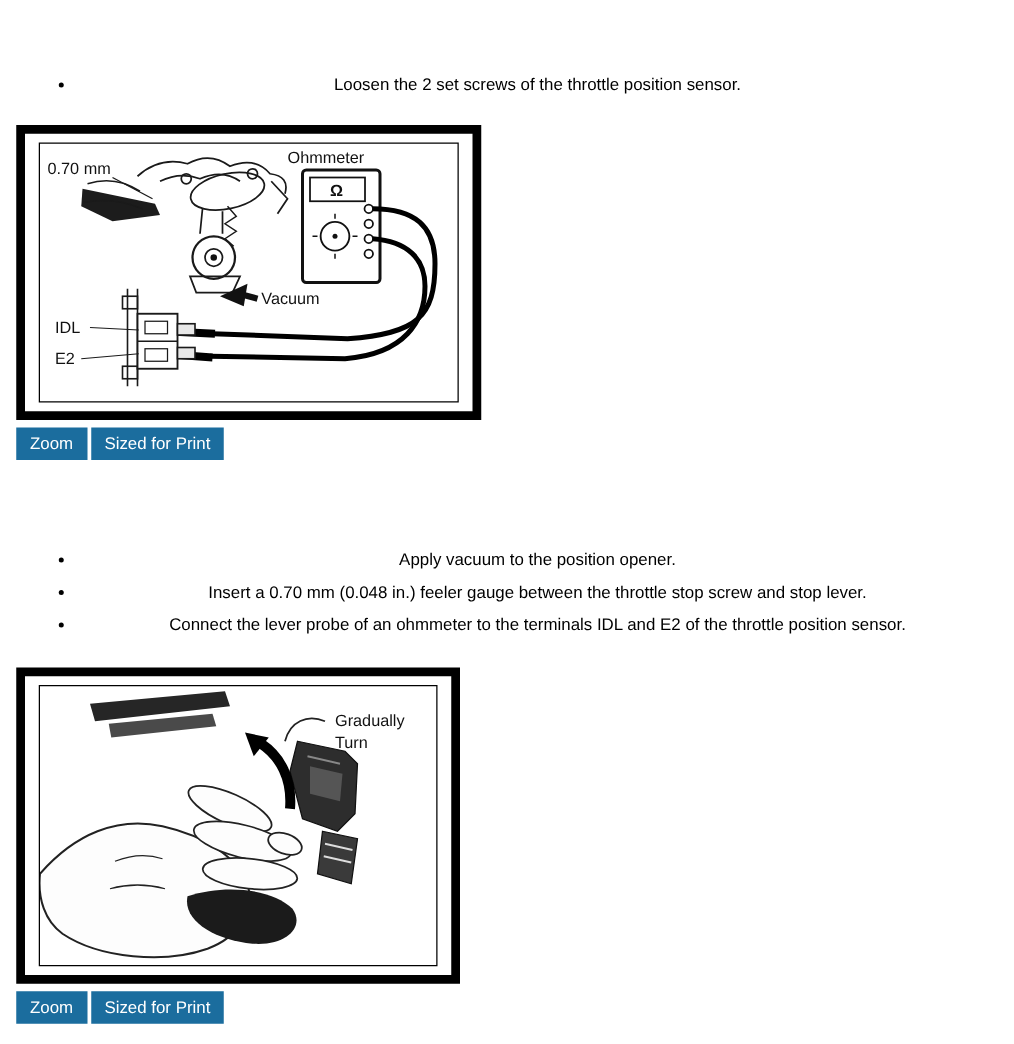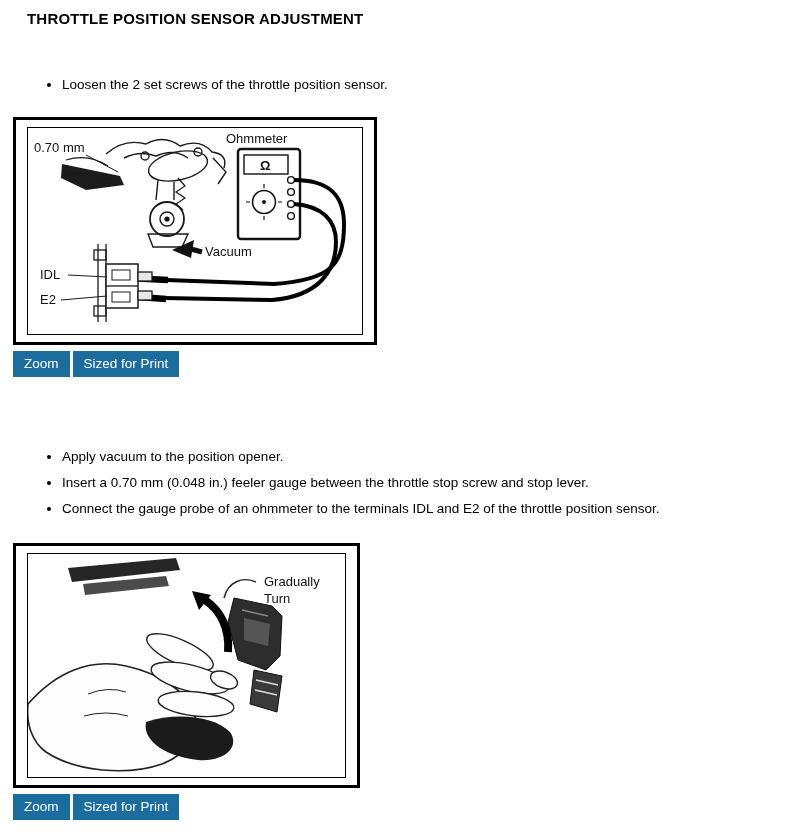--- a/index.html
+++ b/index.html
@@ -8,50 +8,49 @@
     font-family: "Liberation Sans", sans-serif;
     color: #000;
   }
   .page { padding: 10px 13px 0 13px; }
 
   .title {
     font-size: 15px; font-weight: bold; margin: 0 0 0 14px;
     letter-spacing: 0.2px; color: #000;
   }
 
-  ul.bullets { margin: 0; padding-left: 49px; list-style: disc; }
+  ul.bullets { margin: 0; padding-left: 49px; list-style: disc; text-align: center; }
   ul.bullets li {
     font-size: 13.5px; line-height: 16px; margin-bottom: 10px; color: #000;
   }
   ul.bullets-1 { margin-top: 50px; margin-bottom: 24px; }
   ul.bullets-2 { margin-top: 72px; margin-bottom: 26px; }
 
   .figure {
-    border: 3px solid #000000; background: #fff;
+    border: 7px solid #000000; background: #fff;
     padding: 7px 11px; width: fit-content; margin-top: 16px;
   }
   .figure svg { display: block; border: 1px solid #000; background: #fff; }
   svg text { font-family: "Liberation Sans", sans-serif; fill: #111; }
 
   .button-row { display: flex; gap: 3px; margin-top: 6px; }
   .btn {
     background: var(--btn-bg, #1b6d9e);
     color: var(--btn-fg, #ffffff);
     border: 0; border-radius: 0;
     font-family: "Liberation Sans", sans-serif;
     font-size: 13.5px; padding: 5px 11px 6px 11px;
     cursor: pointer; line-height: 15px;
   }
 </style>
 </head>
 <body>
 
 <div class="page">
 
-  <h1 class="title">THROTTLE POSITION SENSOR ADJUSTMENT</h1>
 
   <ul class="bullets bullets-1">
     <li>Loosen the 2 set screws of the throttle position sensor.</li>
   </ul>
 
   <div class="figure">
     <svg width="334" height="206" viewBox="0 0 334 206">
 
       <g stroke="#1a1a1a" fill="none" stroke-width="1.4">
         <path d="M78 26 Q 96 10 118 16 Q 136 6 152 18 Q 172 10 184 24 Q 200 26 196 40"></path>
@@ -123,21 +122,21 @@
   </div>
 
   <div class="button-row">
     <button class="btn">Zoom</button>
     <button class="btn">Sized for Print</button>
   </div>
 
   <ul class="bullets bullets-2">
     <li>Apply vacuum to the position opener.</li>
     <li>Insert a 0.70 mm (0.048 in.) feeler gauge between the throttle stop screw and stop lever.</li>
-    <li>Connect the gauge probe of an ohmmeter to the terminals IDL and E2 of the throttle position sensor.</li>
+    <li>Connect the lever probe of an ohmmeter to the terminals IDL and E2 of the throttle position sensor.</li>
   </ul>
 
   <div class="figure">
     <svg width="317" height="223" viewBox="0 0 317 223">
 
       <g>
         <path d="M40 14 L 148 4 L 152 16 L 44 28 Z" fill="#262626"></path>
         <path d="M55 30 L 138 22 L 141 32 L 57 41 Z" fill="#4a4a4a"></path>
       </g>
 

